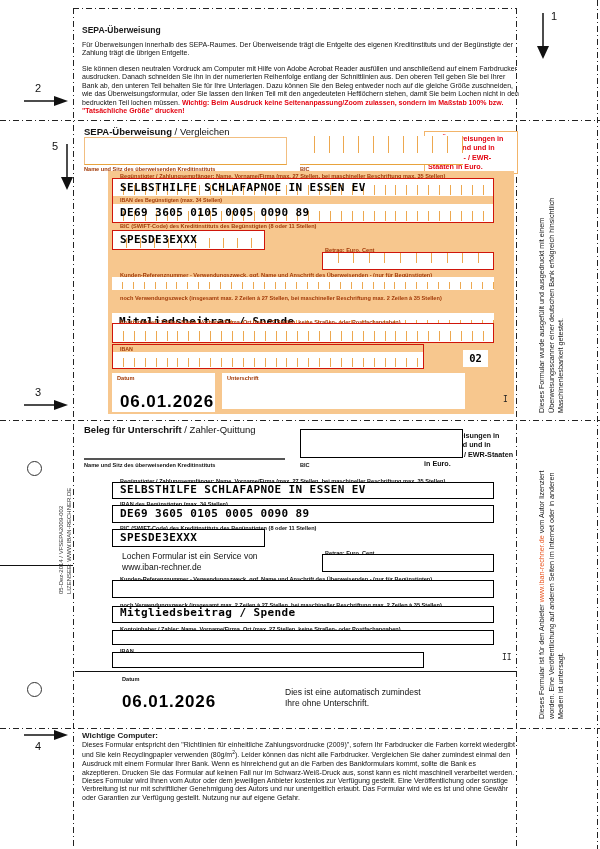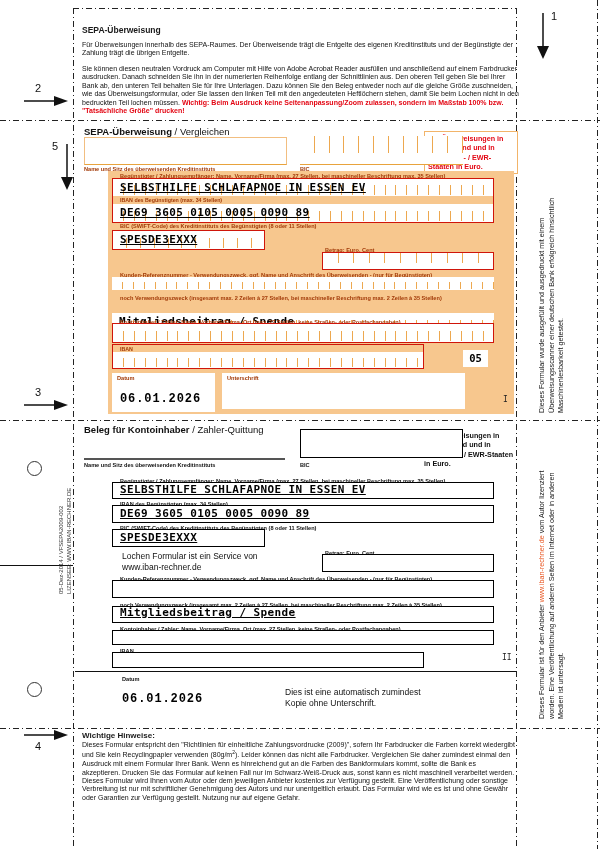--- a/index.html
+++ b/index.html
@@ -20,27 +20,27 @@
   .lbl2{position:absolute;font-size:5.6px;font-weight:700;color:#111;white-space:nowrap;}
   .ftitle{position:absolute;font-size:9.5px;color:#111;white-space:nowrap;}
   .redbox{position:absolute;border:1.3px solid #CF150A;box-sizing:border-box;}
   .rowwhite{position:relative;background:#fff;}
   .strip{position:relative;background:#F7C78E;}
   .striplbl{position:absolute;left:7px;top:0.5px;font-size:5.3px;font-weight:700;color:#A23A08;white-space:nowrap;}
   .ticks{position:absolute;left:0;right:0;bottom:1px;height:55%;
          background:repeating-linear-gradient(to right,transparent 0,transparent calc(var(--c) - 1px),#EDA84F calc(var(--c) - 1px),#EDA84F var(--c));}
   .ticks.top{bottom:auto;top:0;height:62%;}
   .val{position:absolute;left:7px;bottom:2.5px;font-family:"DejaVu Sans Mono",monospace;font-weight:700;
-       font-size:11px;letter-spacing:0.4px;white-space:nowrap;color:#000;text-decoration:underline;}
+       font-size:11px;letter-spacing:0.4px;white-space:nowrap;color:#000;}
   .regnote1{position:absolute;font-size:7.2px;line-height:1.3;font-weight:700;color:#E30613;background:#fff;border:1px solid #F2B469;padding:2px 3px;}
   .regnote2{position:absolute;font-size:7.2px;line-height:1.3;font-weight:700;color:#111;}
   
   .bwbox{position:absolute;background:#fff;border:1.2px solid #000;box-sizing:border-box;}
   .svc{position:absolute;font-size:8.5px;color:#111;white-space:nowrap;}
-  .mono-date{font-family:Liberation Mono, monospace;font-weight:700;font-size:12px;letter-spacing:0.9px;color:#000;}
+  .mono-date{font-family:Liberation Sans, sans-serif;font-weight:700;font-size:17px;letter-spacing:0.9px;color:#000;}
   .partmark{position:absolute;font-family:"DejaVu Sans Mono",monospace;font-size:8px;color:#222;}
   
   .vtext{position:absolute;transform-origin:0 0;transform:rotate(-90deg);font-size:7.2px;line-height:1.35;color:#111;}
   .punch{position:absolute;width:15px;height:15px;border:1px solid #333;border-radius:50%;background:#fff;box-sizing:border-box;}
   .marknum{position:absolute;font-size:11px;color:#111;}
   .codebox{position:absolute;background:#fff;text-align:center;font-family:"DejaVu Sans Mono",monospace;font-weight:700;font-size:10.5px;color:#000;}
   sup{font-size:5px;}
 </style>
 </head>
 <body>
@@ -170,33 +170,33 @@
     </div>
   </div>
   <div class="redbox" style="left:112px;top:344px;width:312px;">
     <div class="strip" style="height:7px;">
       <span class="striplbl">IBAN</span>
     </div>
     <div class="rowwhite" style="height:15.5px;">
       <div class="ticks" style="--c:10.9px;"></div>
     </div>
   </div>
-  <div class="codebox" style="left:463px;top:349.5px;width:25px;height:17px;line-height:17px;">05</div>
+  <div class="codebox" style="left:463px;top:349.5px;width:25px;height:17px;line-height:17px;">02</div>
 
   <div class="abs" style="left:112px;top:373px;width:103px;height:39px;background:#fff;">
     <span class="lbl1" style="left:5px;top:2px;">Datum</span>
     <span class="abs mono-date" style="left:8px;top:19px;">06.01.2026</span>
   </div>
   <div class="abs" style="left:222px;top:373px;width:243px;height:36px;background:#fff;">
     <span class="lbl1" style="left:5px;top:2px;">Unterschrift</span>
   </div>
   <span class="partmark" style="left:503px;top:395px;">I</span>
 
   <div class="ftitle" style="left:84px;top:424px;">
-    <b>Beleg für Kontoinhaber</b><span> / Zahler-Quittung</span>
+    <b>Beleg für Unterschrift</b><span> / Zahler-Quittung</span>
   </div>
   <div class="regnote2" style="left:424px;top:431px;width:92px;">Für Überweisungen in Deutschland und in andere EU- / EWR-Staaten in Euro.</div>
 
   <div class="solid-h" style="left:84px;top:458px;width:201px;height:1.5px;background:#555;"></div>
   <span class="lbl2" style="left:84px;top:462px;">Name und Sitz des überweisenden Kreditinstituts</span>
   <div class="bwbox" style="left:300px;top:429px;width:163px;height:29px;border-width:1px;"></div>
   <span class="lbl2" style="left:300px;top:462px;">BIC</span>
 
   <span class="lbl2" style="left:120px;top:477.5px;">Begünstigter / Zahlungsempfänger: Name, Vorname/Firma (max. 27 Stellen, bei maschineller Beschriftung max. 35 Stellen)</span>
   <div class="bwbox" style="left:112px;top:482px;width:382px;height:17px;">
@@ -232,20 +232,20 @@
 
   <span class="lbl2" style="left:120px;top:648px;">IBAN</span>
   <div class="bwbox" style="left:112px;top:651.5px;width:312px;height:16.5px;"></div>
   <span class="partmark" style="left:502px;top:653px;">II</span>
 
   <div class="solid-h" style="left:75px;top:671px;width:441px;height:1.2px;"></div>
 
   <span class="lbl2" style="left:122px;top:676px;">Datum</span>
   <span class="abs mono-date" style="left:122px;top:692px;">06.01.2026</span>
   <span class="svc" style="left:285px;top:687px;">Dies ist eine automatisch zumindest</span>
-  <span class="svc" style="left:285px;top:698px;">Kopie ohne Unterschrift.</span>
-
-  <div class="abs h1" style="left:82px;top:731px;font-size:8px;">Wichtige Hinweise:</div>
+  <span class="svc" style="left:285px;top:698px;">Ihre ohne Unterschrift.</span>
+
+  <div class="abs h1" style="left:82px;top:731px;font-size:8px;">Wichtige Computer:</div>
   <div class="abs tiny" style="left:82px;top:741px;width:433px;">
     <span>Dieses Formular entspricht den "Richtlinien für einheitliche Zahlungsvordrucke (2009)", sofern Ihr Farbdrucker die Farben korrekt wiedergibt und Sie kein Recyclingpapier verwenden (80g/m</span><sup>2</sup><span>). Leider können das nicht alle Farbdrucker. Vergleichen Sie daher zumindest einmal den Ausdruck mit einem Formular Ihrer Bank. Wenn es hinreichend gut an die Farben des Bankformulars kommt, sollte die Bank es akzeptieren. Drucken Sie das Formular auf keinen Fall nur im Schwarz-Weiß-Druck aus, sonst kann es nicht maschinell verarbeitet werden. Dieses Formular wird Ihnen vom Autor oder dem jeweiligen Anbieter kostenlos zur Verfügung gestellt. Eine Veröffentlichung oder sonstige Verbreitung ist nur mit schriftlicher Genehmigung des Autors und nur unentgeltlich erlaubt. Das Formular wird wie es ist und ohne Gewähr oder Garantien zur Verfügung gestellt. Nutzung nur auf eigene Gefahr.</span>
   </div>
 
 </div>
 
 </body></html>

